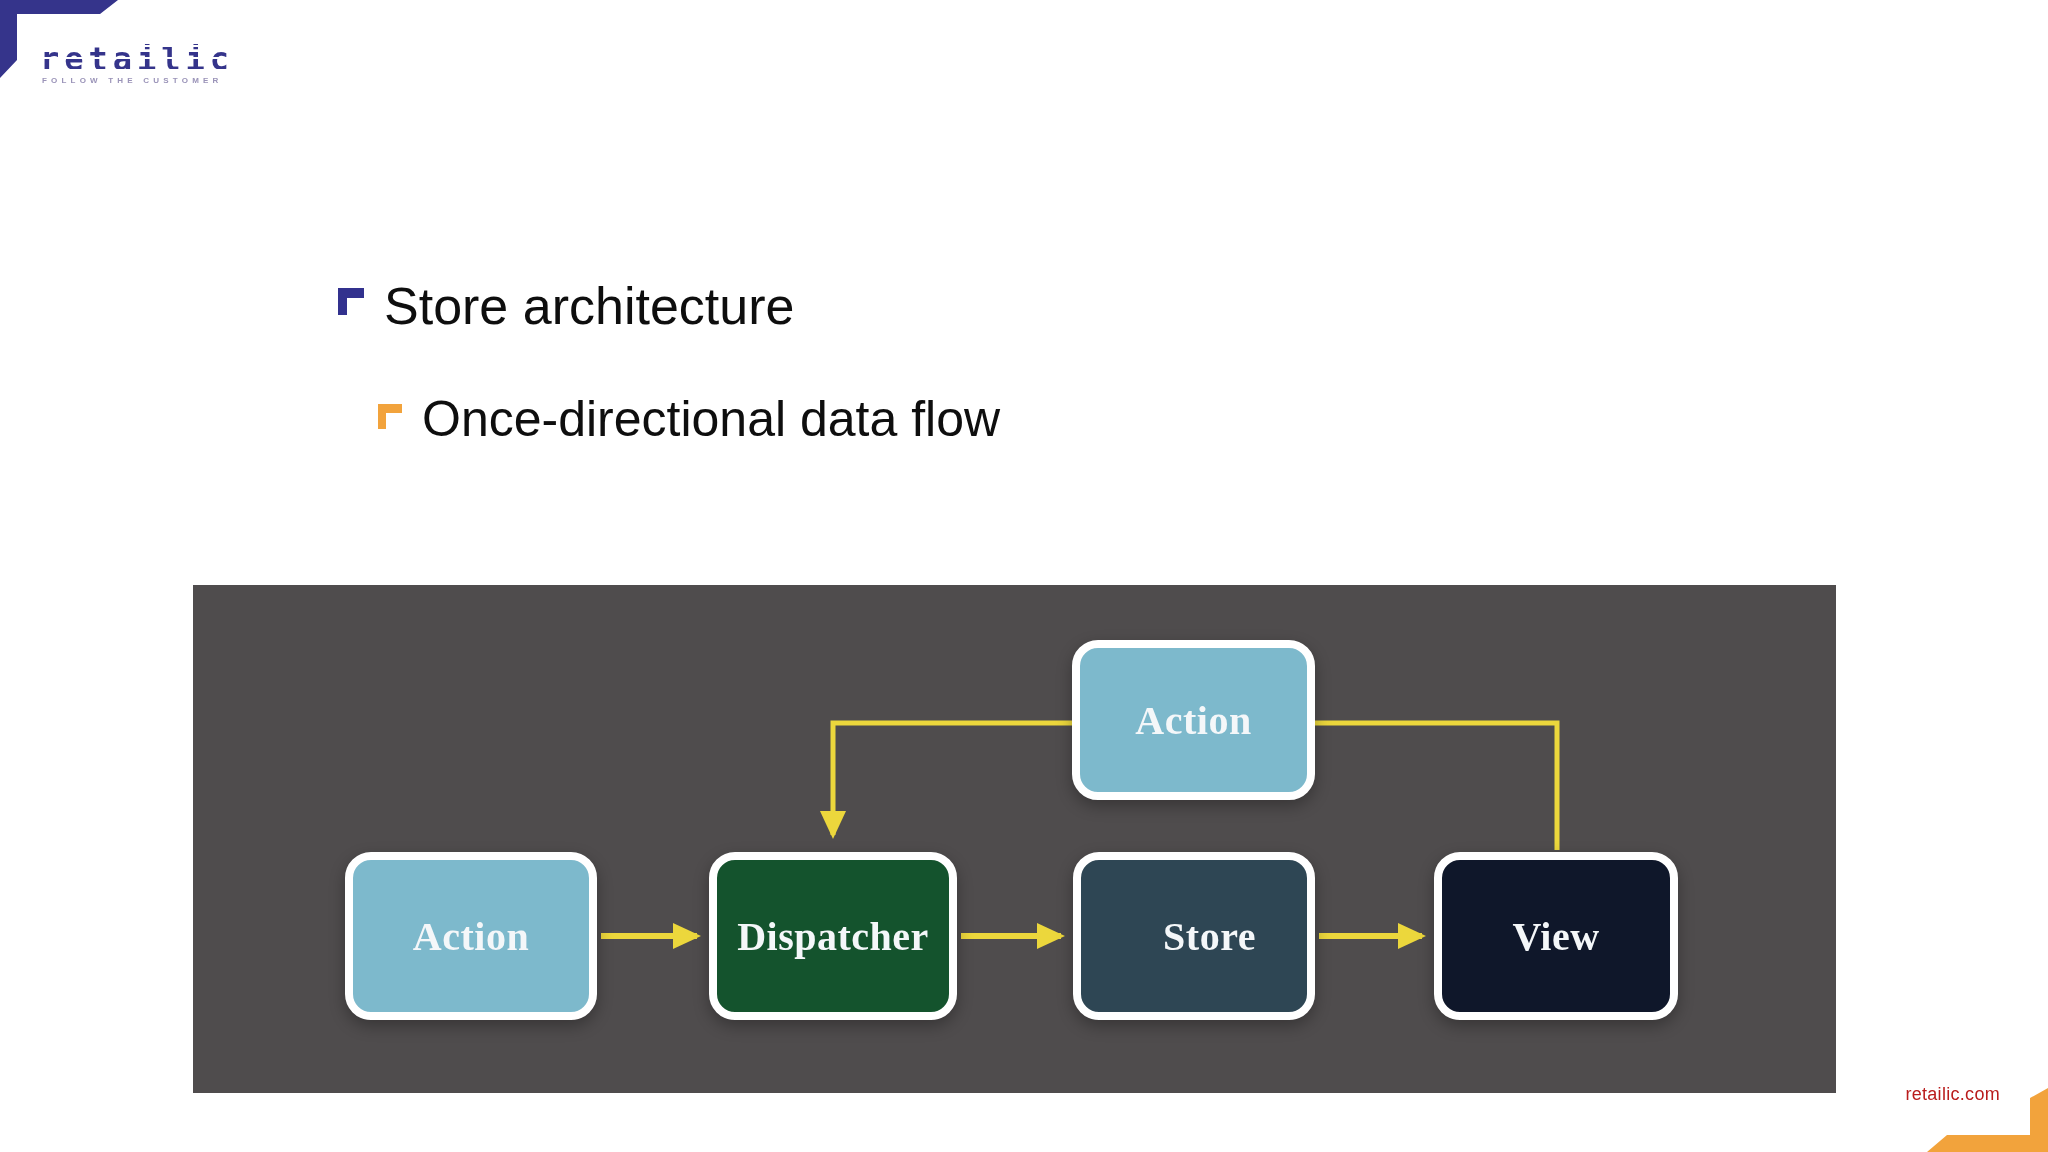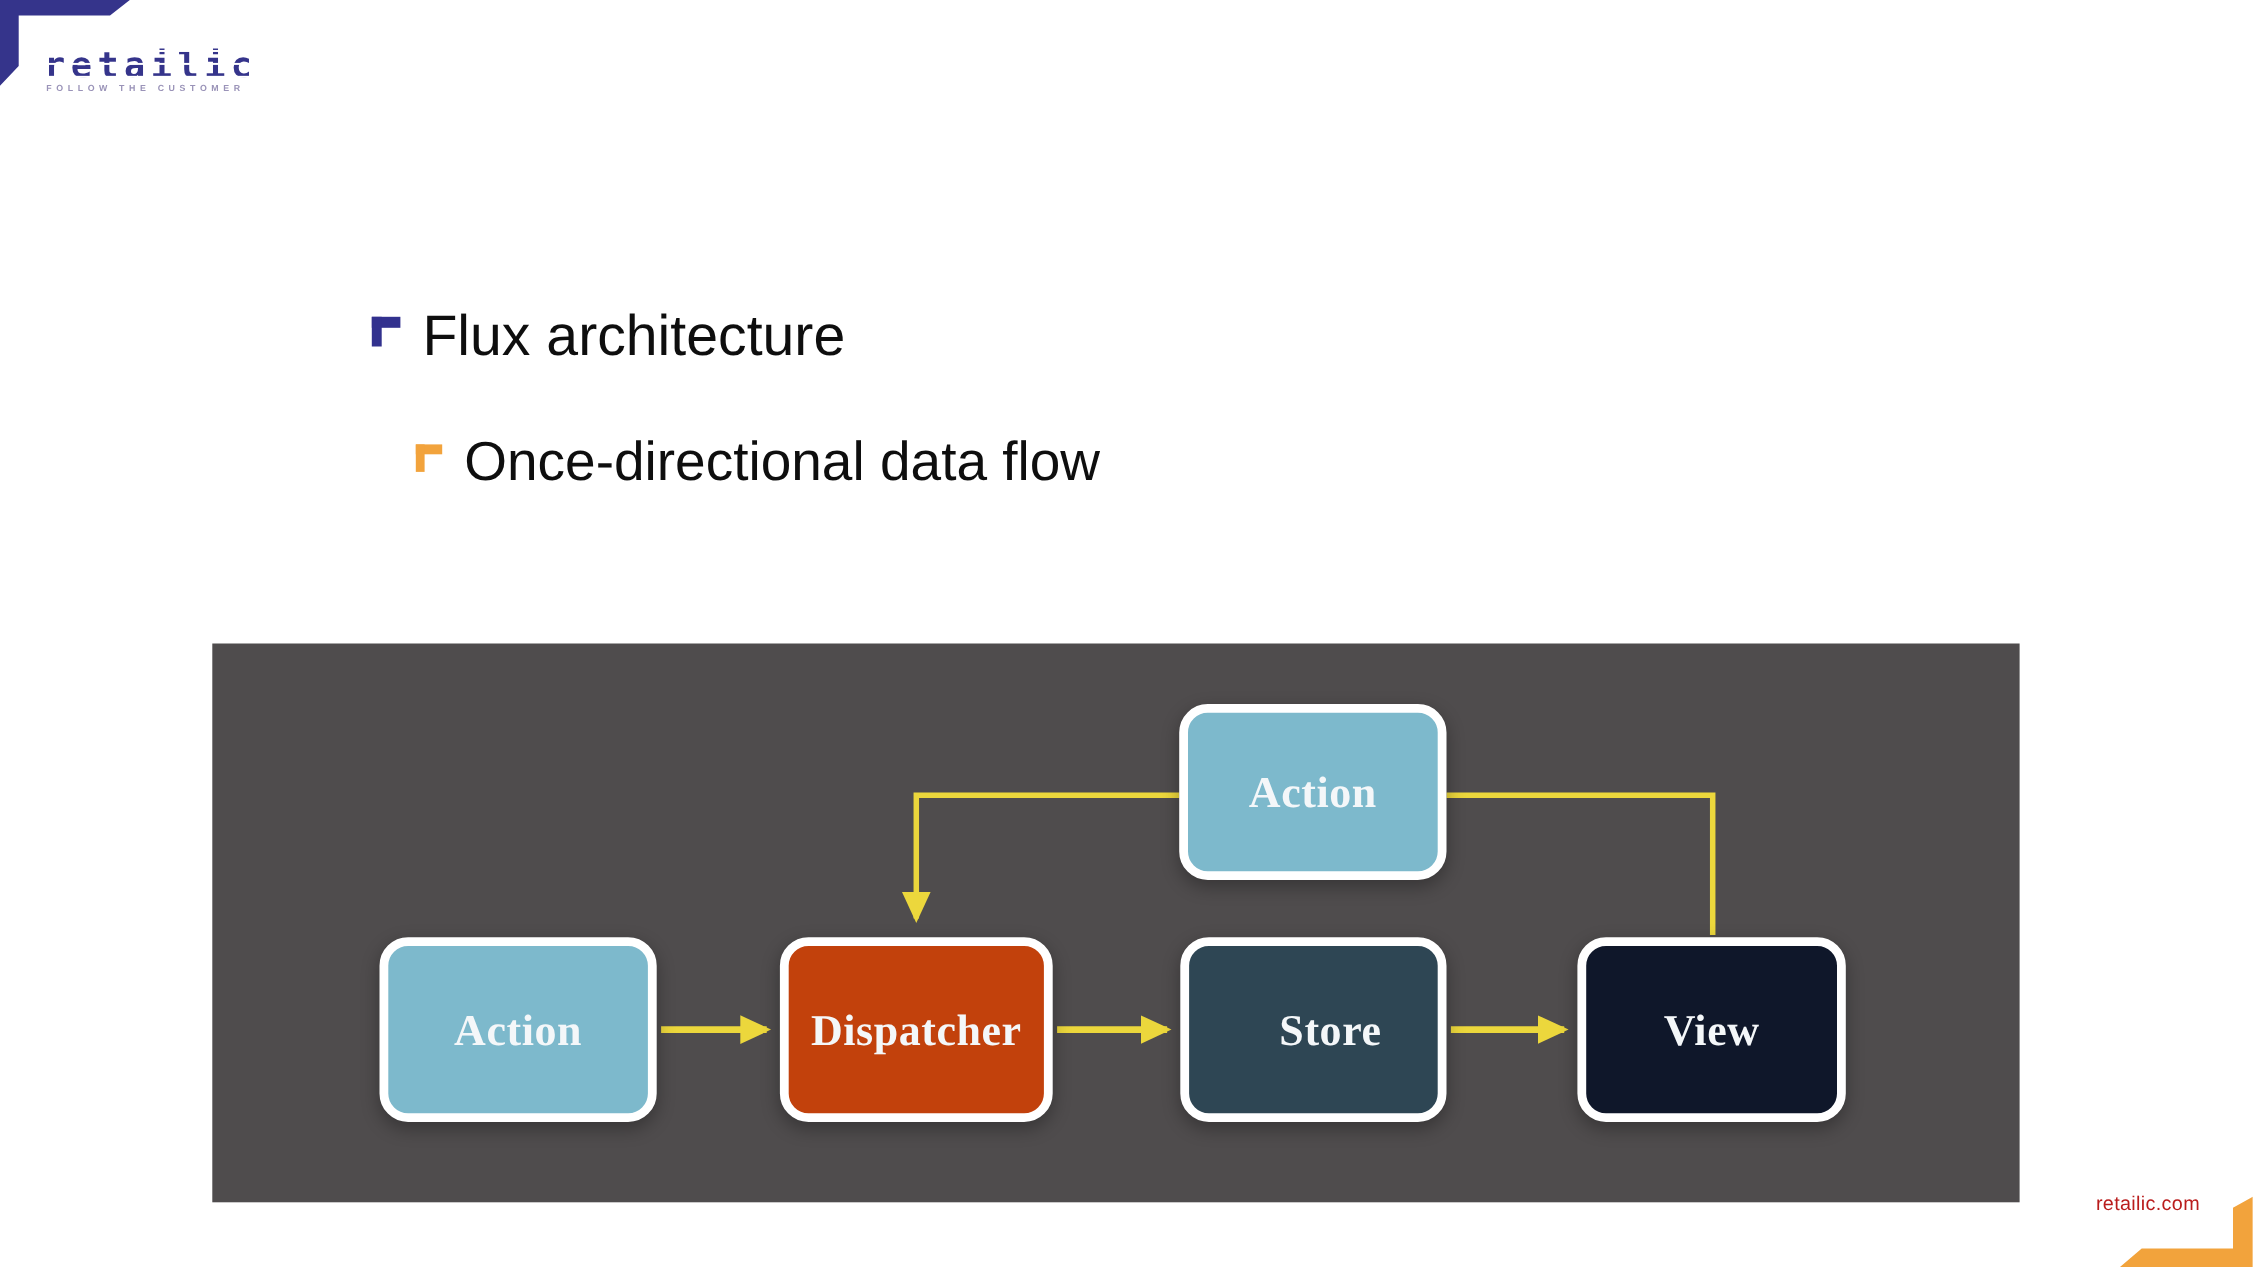--- a/index.html
+++ b/index.html
@@ -67,21 +67,21 @@
 <div class="slide">
 
   <svg class="logo-mark" viewBox="0 0 120 80" xmlns="http://www.w3.org/2000/svg">
     <polygon points="0,0 118,0 100,14 17,14 17,60 0,78" fill="#35348b"></polygon>
   </svg>
   <div class="logo-wordmark">retailic</div>
   <div class="logo-tagline">FOLLOW THE CUSTOMER</div>
 
   <div class="bullet-row l1">
     <span class="bullet-marker m1"></span>
-    <span class="bullet-text">Flux architecture</span>
+    <span class="bullet-text">Store architecture</span>
   </div>
   <div class="bullet-row l2a">
     <span class="bullet-marker m2"></span>
     <span class="bullet-text">Once-directional data flow</span>
   </div>
 
   <div class="diagram">
 
     <svg class="connectors" viewBox="0 0 1643 508" xmlns="http://www.w3.org/2000/svg">
       <defs>
@@ -100,21 +100,21 @@
 
       <line x1="1126" y1="351" x2="1229" y2="351" stroke="#ecd73c" stroke-width="6" marker-end="url(#arrow)"></line>
     </svg>
 
     <div class="node node-action-top" style="background-color: rgb(125, 185, 204);">
       <span>Action</span>
     </div>
     <div class="node node-action-left" style="background-color: rgb(125, 185, 204);">
       <span>Action</span>
     </div>
-    <div class="node node-dispatcher" style="background-color: #c2410c;">
+    <div class="node node-dispatcher" style="background-color: #14532d;">
       <span>Dispatcher</span>
     </div>
     <div class="node node-store" style="background-color: rgb(46, 70, 84);">
       <span>Store</span>
     </div>
     <div class="node node-view" style="background-color: #0f172a;">
       <span>View</span>
     </div>
   </div>
 

